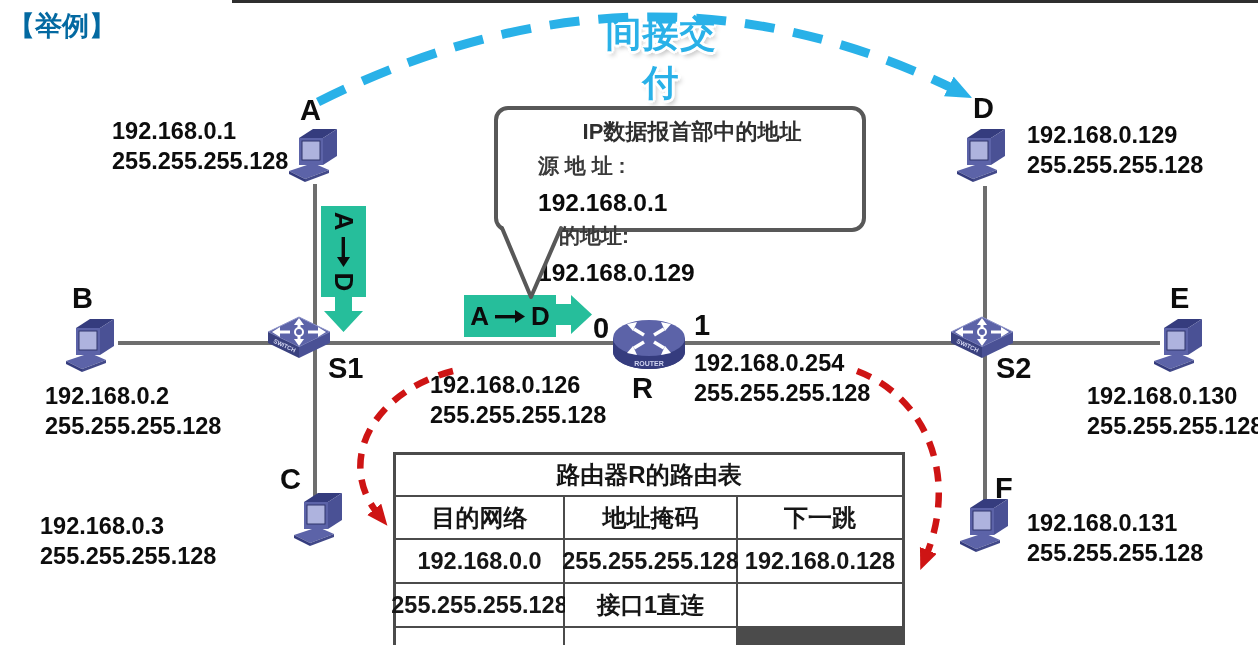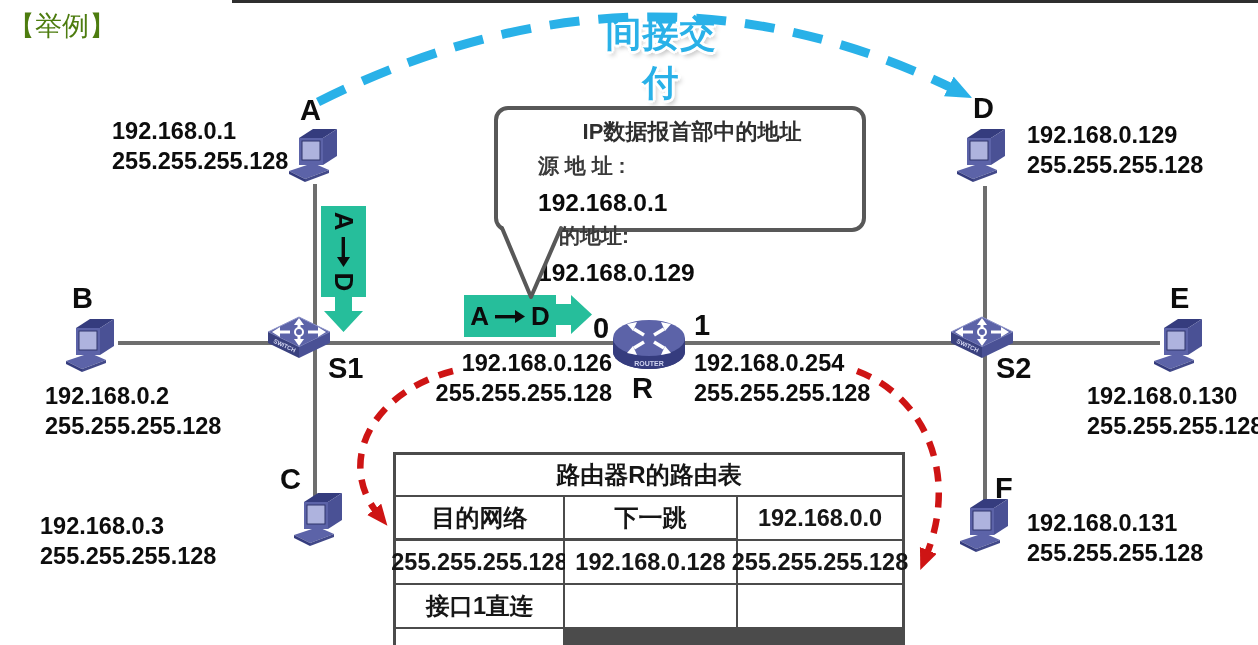--- a/index.html
+++ b/index.html
@@ -3,33 +3,33 @@
 <meta charset="utf-8">
 <style>
   html,body{margin:0;padding:0;background:#fff;}
   .stage{
     position:relative;width:1258px;height:645px;background:#fff;overflow:hidden;
     font-family:"Liberation Sans","DejaVu Sans",sans-serif;color:#111;
   }
   .abs{position:absolute;}
   svg.layer{position:absolute;left:0;top:0;pointer-events:none;}
 
-  .page-title{left:8px;top:8px;font-size:27px;font-weight:normal;color:#4d7c0f;}
+  .page-title{left:8px;top:8px;font-size:27px;font-weight:bold;color:#0369a1;}
   .top-strip{left:232px;top:0;width:1026px;height:3px;background:#2f2f2f;}
 
   .indirect-label{
     left:596px;top:10px;width:130px;text-align:center;
     font-size:36px;font-weight:bold;color:#29B1E8;letter-spacing:1px;
     text-shadow:-2px -2px 0 #fff,2px -2px 0 #fff,-2px 2px 0 #fff,2px 2px 0 #fff,
                  0 -3px 0 #fff,0 3px 0 #fff,-3px 0 0 #fff,3px 0 0 #fff,3px 4px 5px rgba(0,0,0,.30);
   }
 
   .node-label{font-size:29px;font-weight:bold;color:#0d0d0d;}
   .ip-block{font-size:23.5px;font-weight:bold;line-height:30px;color:#0d0d0d;white-space:nowrap;}
-  .ip-right{text-align:right;}
+  .ip-right{margin-top:22px;}
 
   
   .callout{
     left:494px;top:106px;width:340px;height:118px;background:#fff;
     border:4px solid #585858;border-radius:14px;z-index:3;padding-left:24px;
   }
   .callout-title{text-align:center;margin-top:7px;font-size:22px;font-weight:bold;color:#2f2f2f;}
   .callout-line{margin:5px 0 0 16px;display:flex;align-items:baseline;gap:9px;white-space:nowrap;flex-direction:column;}
   .cl-label{font-size:21px;font-weight:bold;color:#3a3a3a;}
   .cl-value{font-size:24.5px;font-weight:bold;color:#0b0b0b;}
@@ -71,20 +71,21 @@
     </g>
   </svg>
 
   <div class="abs top-strip"></div>
   <div class="abs page-title">【举例】</div>
   <div class="abs indirect-label">间接交付</div>
 
   <div class="abs rtable">
     <div class="rt-cell rt-title">路由器R的路由表</div>
     <div class="rt-cell rt-h">目的网络</div>
+    <div class="rt-cell rt-h">地址掩码</div>
     <div class="rt-cell rt-h">下一跳</div>
     <div class="rt-cell rt-d">192.168.0.0</div>
     <div class="rt-cell rt-d">255.255.255.128</div>
     <div class="rt-cell rt-d">192.168.0.128</div>
     <div class="rt-cell rt-d">255.255.255.128</div>
     <div class="rt-cell rt-d">接口1直连</div>
     <div class="rt-cell rt-d"></div>
     <div class="rt-cell rt-d"></div>
     <div class="rt-cell rt-d"></div>
   </div>

